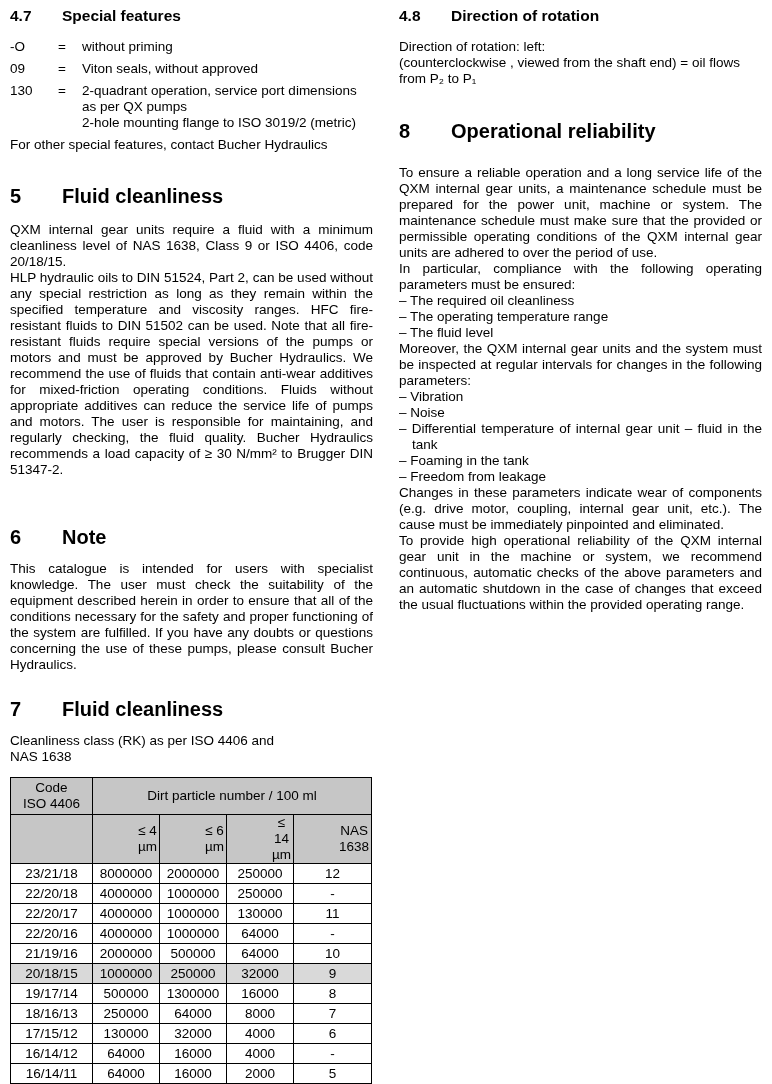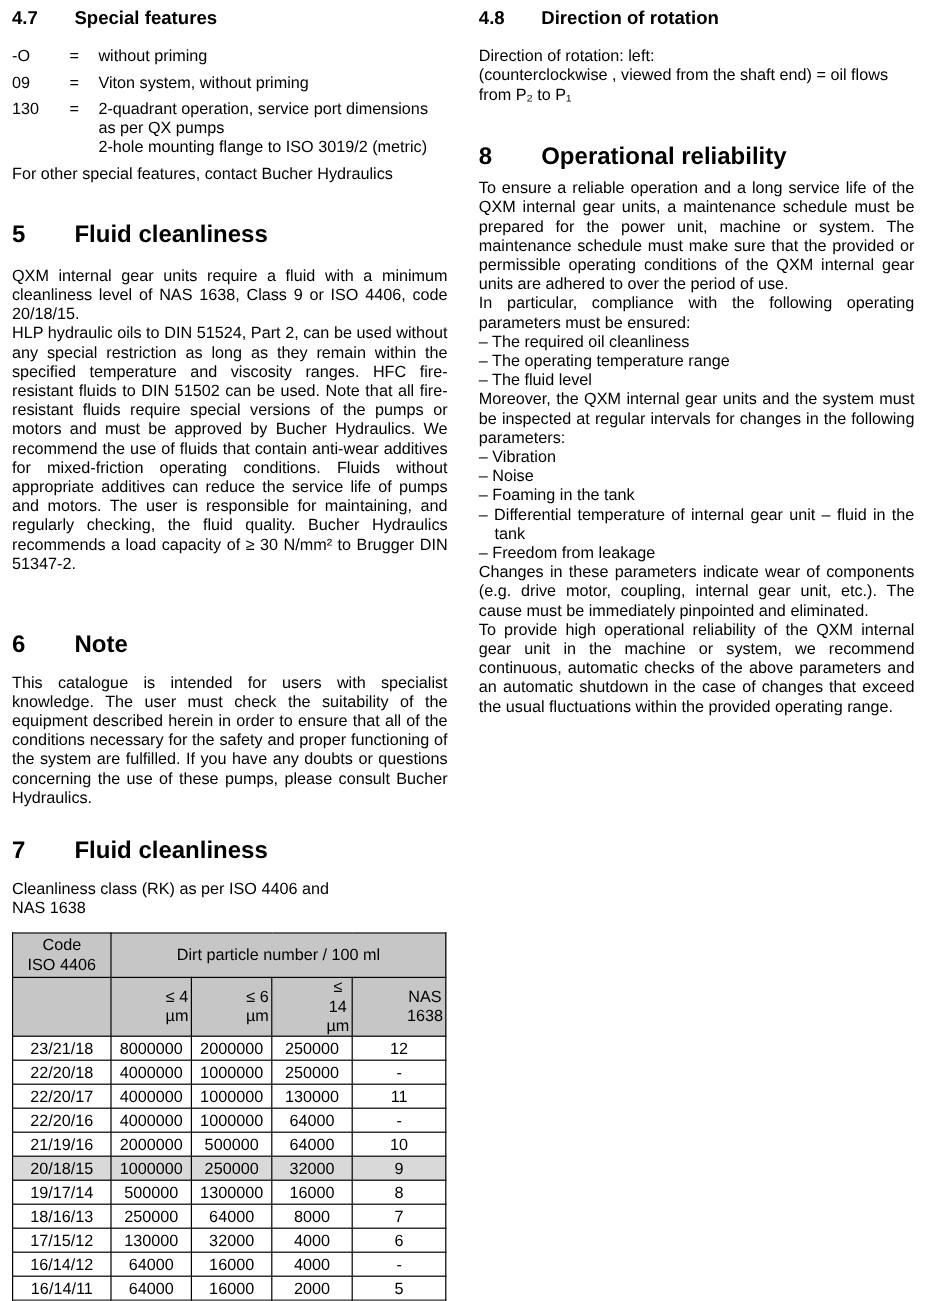--- a/index.html
+++ b/index.html
@@ -35,21 +35,21 @@
   .s48-para + .s48-para { margin-top:17px; }
 
   
   .sec5-head { margin-top:32px; }
   .sec5-body { margin-top:14px; }
   .sec6-head { margin-top:48px; }
   .sec6-body { margin-top:12px; }
   .sec7-head { margin-top:25px; }
   .sec7-sub  { margin-top:12px; }
   .sec8-head { margin-top:33px; }
-  .sec8-body { margin-top:6px; }
+  .sec8-body { margin-top:22px; }
   .commissioning { margin-top:8px; }
 
   .li { padding-left:13px; text-indent:-13px; }
 
   
   table.clean { border-collapse:collapse; margin-top:12px; table-layout:fixed; }
   table.clean td, table.clean th {
     border:1px solid #000; padding:0 2px;
     font-size:13.5px; font-weight:normal; text-align:center; vertical-align:middle;
   }
@@ -71,21 +71,21 @@
     </h2>
     <div class="deflist">
       <div class="def">
         <span class="code">-O</span>
         <span class="eq">=</span>
         <span class="desc">without priming</span>
       </div>
       <div class="def">
         <span class="code">09</span>
         <span class="eq">=</span>
-        <span class="desc">Viton system, without priming</span>
+        <span class="desc">Viton seals, without approved</span>
       </div>
       <div class="def">
         <span class="code">130</span>
         <span class="eq">=</span>
         <span class="desc">2-quadrant operation,  service port dimensions
 as per QX pumps
 2-hole mounting flange to ISO 3019/2 (metric)</span>
       </div>
     </div>
     <p class="s47-footer">For other special features, contact Bucher Hydraulics</p>
@@ -249,21 +249,21 @@
       <p class="just">In particular, compliance with the following operating parameters must be ensured:</p>
       <div>
           <div class="li">– The required oil cleanliness</div>
           <div class="li">– The operating temperature range</div>
           <div class="li">– The fluid level</div>
         </div>
       <p class="just">Moreover, the QXM internal gear units and the system must be inspected at regular intervals for changes in the following parameters:</p>
       <div>
           <div class="li">– Vibration</div>
           <div class="li">– Noise</div>
+          <div class="li">– Differential temperature of internal gear unit – fluid in the tank</div>
           <div class="li">– Foaming in the tank</div>
-          <div class="li">– Differential temperature of internal gear unit – fluid in the tank</div>
           <div class="li">– Freedom from leakage</div>
         </div>
       <p class="just">Changes in these parameters indicate wear of components (e.g. drive motor, coupling, internal gear unit, etc.). The cause must be immediately pinpointed and eliminated.</p>
       <p class="just">To provide high operational reliability of the QXM internal gear unit in the machine or system, we recommend continuous, automatic checks of the above parameters and an automatic shutdown in the case of changes that exceed the usual fluctuations within the provided operating range.</p>
     </div>
   </div>
 </div>
 
 </body></html>

